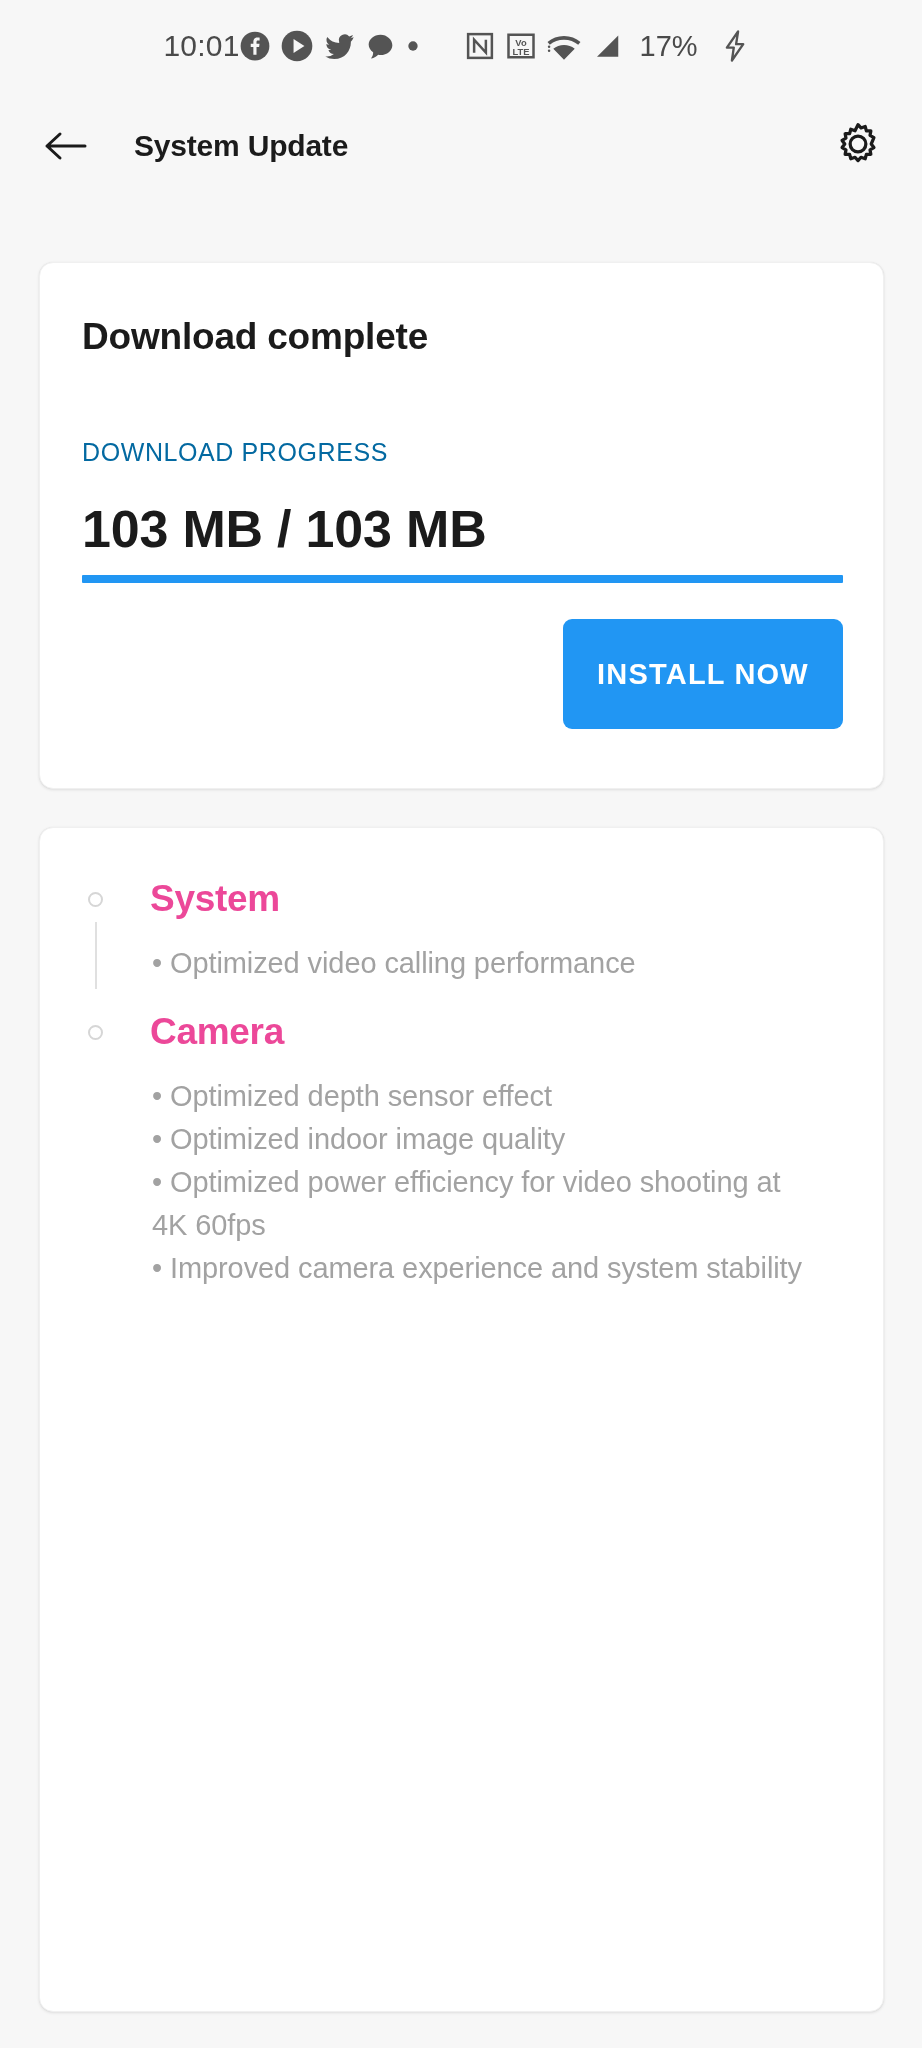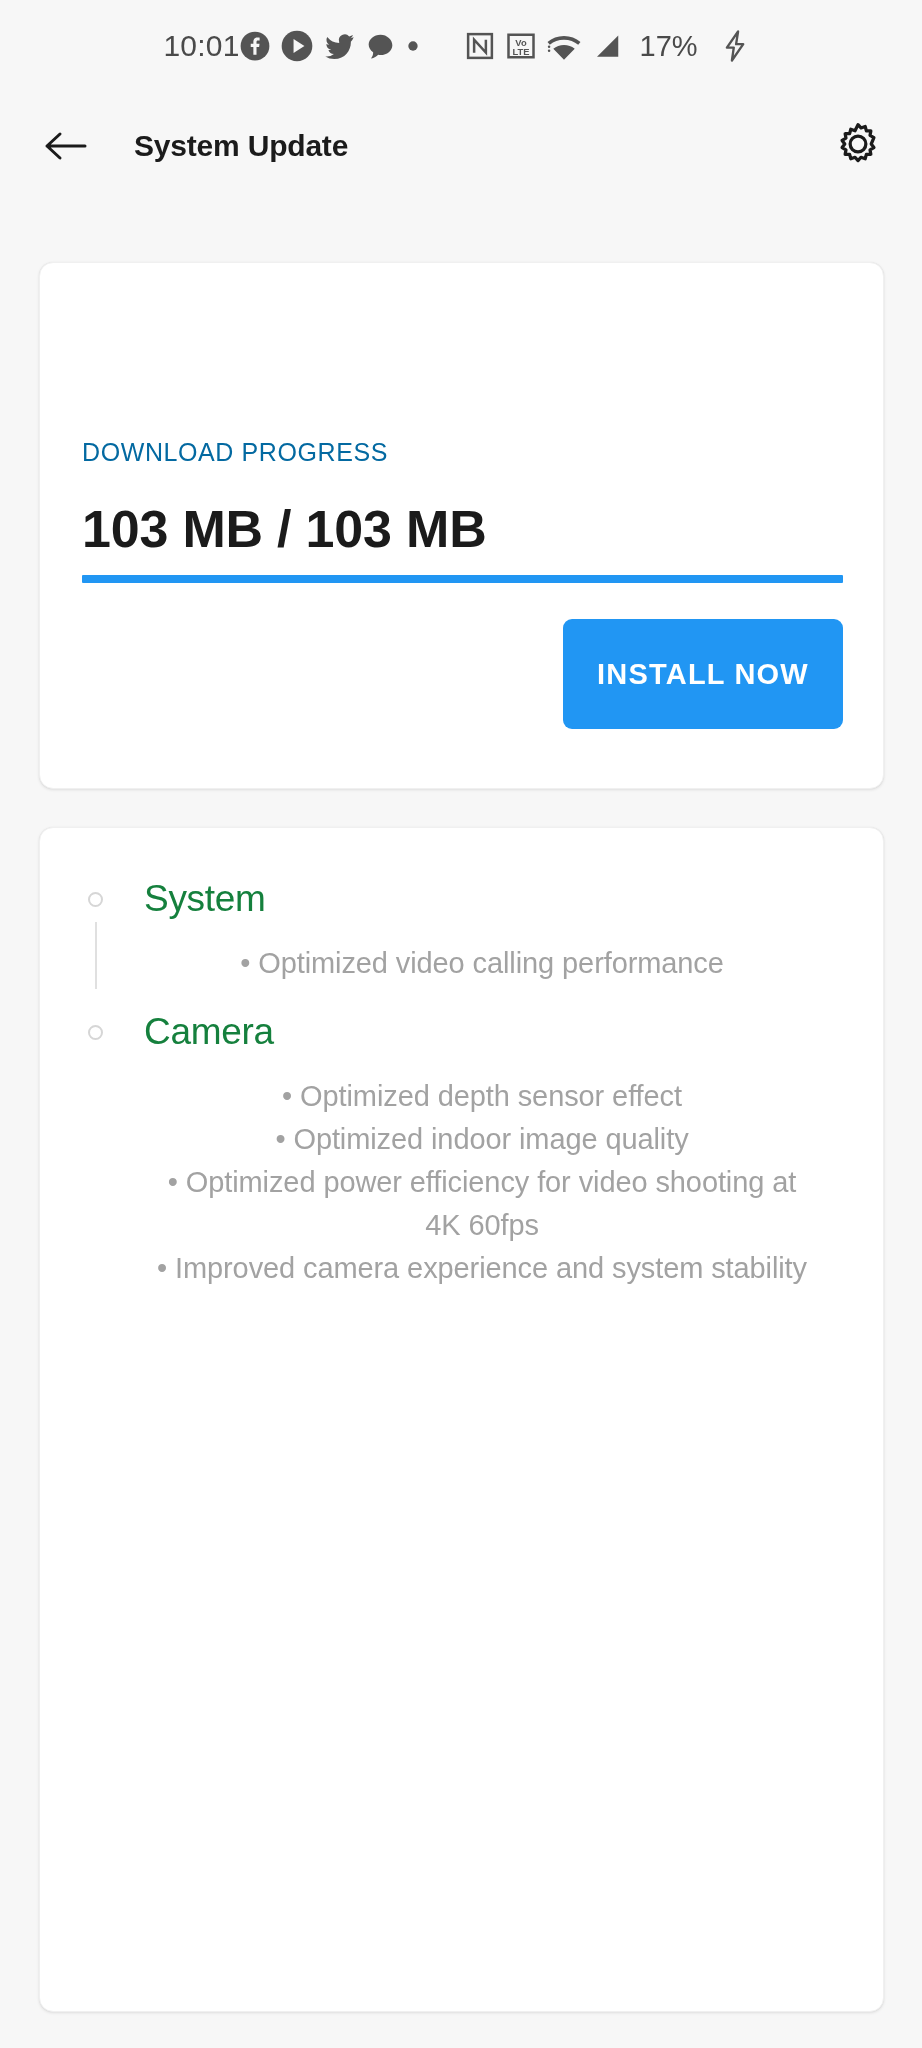--- a/index.html
+++ b/index.html
@@ -201,36 +201,35 @@
     background: #ffffff;
   }
   .cl-line {
     position: absolute;
     left: 55px;
     width: 2px;
     background: #e0e0e0;
   }
   .cl-heading {
     position: absolute;
-    left: 104px;
+    left: 110px;
     font-size: 37px;
-    font-weight: normal;
-    color: #15803d;
+    font-weight: bold;
+    color: #ec4899;
     letter-spacing: -0.3px;
     line-height: 1;
   }
   .cl-item {
     position: absolute;
     left: 112px;
     width: 660px;
     font-size: 29px;
     color: #a2a2a2;
     line-height: 43px;
     letter-spacing: -0.1px;
-    text-align: center;
   }
 </style>
 </head>
 <body>
 
 <div class="status-bar">
   <div class="status-inner">
     <span class="status-time">10:01</span>
 
     <span class="status-icon">
@@ -318,20 +317,21 @@
     <span>
       <svg width="46" height="46" viewBox="0 0 24 24">
         <path fill="none" stroke="#1b1b1b" stroke-width="1.7" stroke-linejoin="round" d="M12 1.9l1.55 1.72 2.2-.75.62 2.25 2.33.08-.42 2.3 2.02 1.18L18.9 12l1.4 1.87-2.02 1.18.42 2.3-2.33.08-.62 2.25-2.2-.75L12 20.65l-1.55-1.72-2.2.75-.62-2.25-2.33-.08.42-2.3L3.7 13.87 5.1 12 3.7 10.13l2.02-1.18-.42-2.3 2.33-.08.62-2.25 2.2.75z"></path>
         <circle cx="12" cy="12" r="4.1" fill="none" stroke="#1b1b1b" stroke-width="1.7"></circle>
       </svg>
     </span>
   </div>
 </div>
 
 <div class="card card-download">
+  <div class="dl-title">Download complete</div>
   <div class="dl-progress-label">DOWNLOAD PROGRESS</div>
   <div class="dl-size">103 MB / 103 MB</div>
   <div class="progress-track">
     <div class="progress-fill"></div>
   </div>
   <button class="install-btn">INSTALL NOW</button>
 </div>
 
 <div class="card card-changelog">
   <div class="changelog-body" id="changelog-body">

